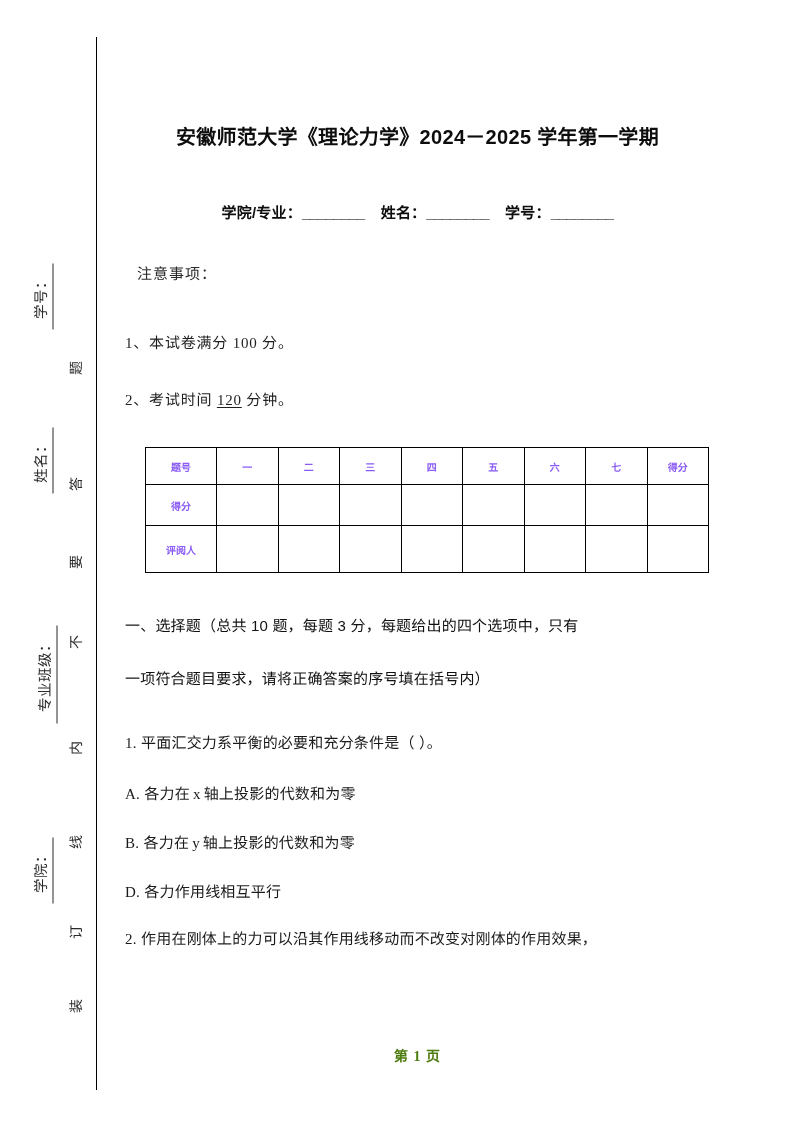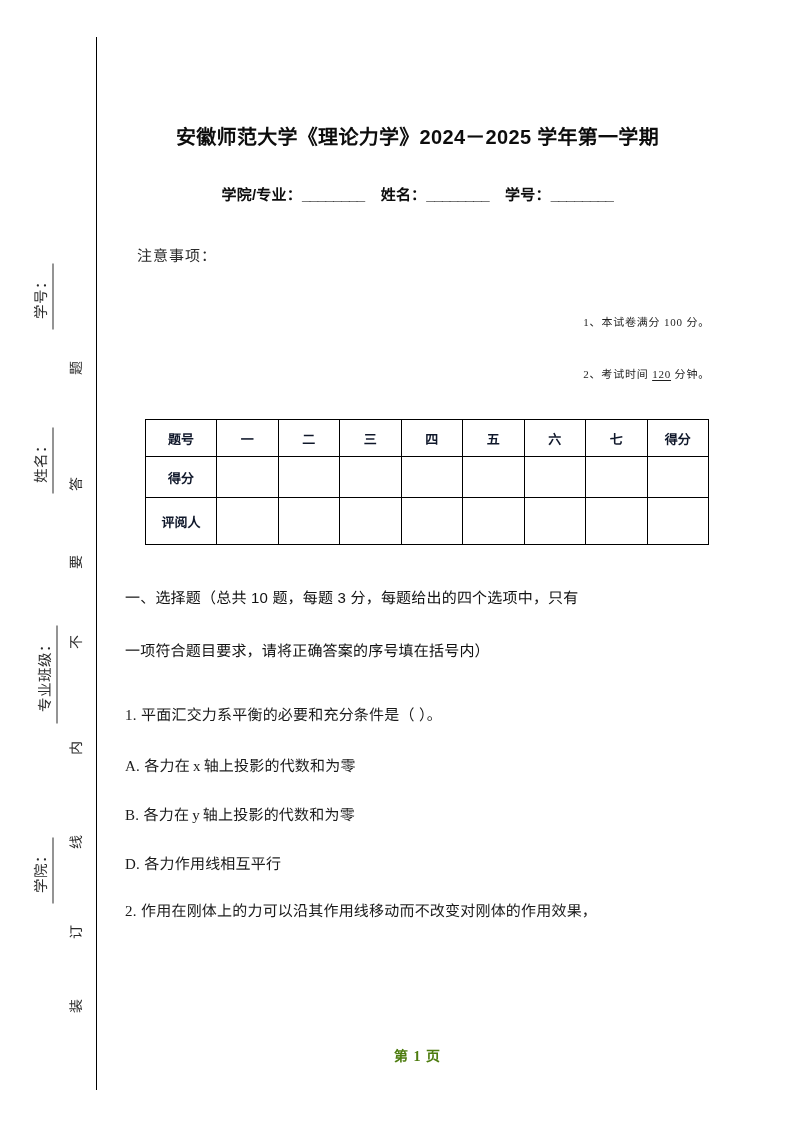--- a/index.html
+++ b/index.html
@@ -74,21 +74,21 @@
     font-size: 20px;
     font-weight: bold;
     line-height: 39px;
     text-align: center;
     letter-spacing: 0.3px;
     color: #0d0d0d;
   }
   .doc-title .line2 { display: block; }
 
   .id-row {
-    margin-top: 26px;
+    margin-top: 44px;
     text-align: center;
     font-size: 15px;
     font-weight: bold;
     color: #0d0d0d;
     letter-spacing: 0.2px;
   }
   .id-row .blank {
     display: inline-block;
     letter-spacing: -0.5px;
   }
@@ -100,46 +100,45 @@
     padding-top: 28px;
     font-size: 15px;
     font-family: "Liberation Serif", "DejaVu Serif", serif;
     color: #2a2a2a;
     letter-spacing: 1px;
   }
 
   .notice-item {
     margin: 0;
     padding-top: 36px;
-    font-size: 11px;
+    font-size: 15px;
     font-family: "Liberation Serif", "DejaVu Serif", serif;
     color: #1f1f1f;
     letter-spacing: 0.8px;
-    text-align: right;
   }
   .notice-item .uline {
     text-decoration: underline;
     text-underline-offset: 2px;
   }
 
   
   .score-table {
     margin-top: 38px;
     margin-left: 20px;
     border-collapse: collapse;
     table-layout: fixed;
     width: 563px;
   }
   .score-table td {
     border: 1.8px solid #000;
     text-align: center;
     vertical-align: middle;
-    font-size: 13px;
+    font-size: 10px;
     font-weight: bold;
-    color: #0f172a;
+    color: #8b5cf6;
     padding: 0;
   }
   .score-table col.c-label { width: 71px; }
   .score-table col.c-num   { width: 61.5px; }
   .score-table tr.r-head td { height: 36px; }
   .score-table tr.r-score td { height: 40px; }
   .score-table tr.r-marker td { height: 46px; }
 
   
   .section-head {

